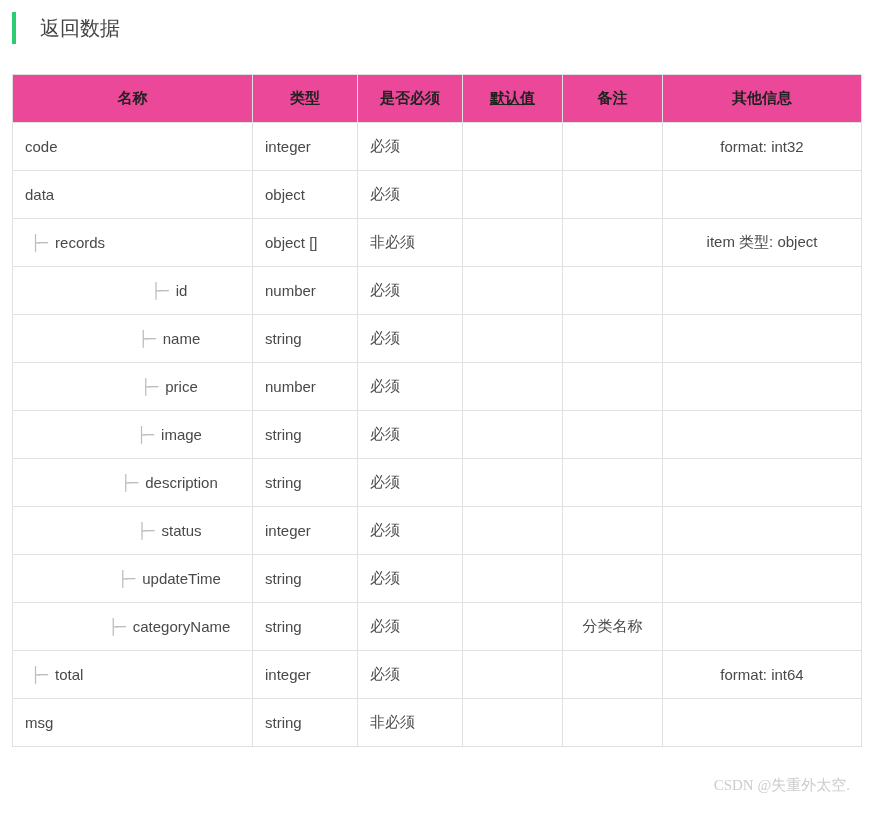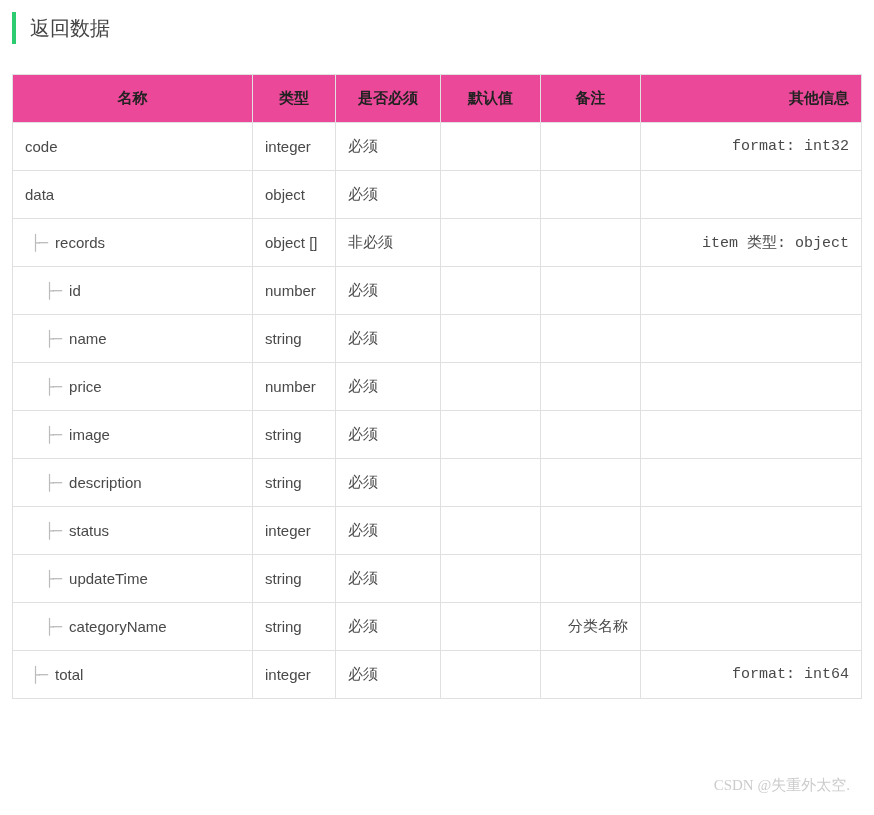--- a/index.html
+++ b/index.html
@@ -9,21 +9,21 @@
     }
     body {
       font-family: "Microsoft YaHei", "PingFang SC", Arial, sans-serif;
       background: #fff;
       padding: 12px;
       color: #333;
       width: 874px;
     }
     .section-header {
       border-left: 4px solid #2ecc71;
-      padding-left: 14px;
+      padding-left: 24px;
       font-size: 20px;
       color: #444;
       margin-bottom: 30px;
       font-weight: 400;
       line-height: 1.6;
     }
     table {
       width: 100%;
       border-collapse: collapse;
       table-layout: fixed;
@@ -39,33 +39,33 @@
       text-align: center;
       font-weight: 700;
       color: #222;
       background: #ec4899;
     }
     td {
       color: #494949;
       font-weight: 400;
     }
     .col-name { width: 240px; }
-    .col-type { width: 83px; }
+    .col-type { width: 105px; }
     .col-required { width: 105px; }
-    .col-default { width: 100px; }
+    .col-default { width: 100px; text-decoration: underline; }
     .col-remark { width: 100px; margin-left: 12px; }
-    .col-other { width: auto; text-align: right; }
+    .col-other { width: auto; }
     .tree-prefix {
       color: #bbb;
       font-family: monospace;
       letter-spacing: -1px;
     }
     .indent-1 { padding-left: 18px; }
-    .indent-2 { padding-left: 32px; }
-    .td-other, .td-remark { text-align: right; font-family: Liberation Mono, monospace; }
+    .indent-2 { padding-left: 86px; text-align: center; }
+    .td-other, .td-remark { text-align: center; }
     .watermark {
       position: fixed;
       right: 24px;
       bottom: 20px;
       color: #ccc;
       font-size: 15px;
       font-family: "STKaiti", "KaiTi", serif;
       pointer-events: none;
     }
   </style>
@@ -175,16 +175,24 @@
         <td class="td-other"></td>
       </tr>
       <tr>
         <td class="indent-1"><span class="tree-prefix">├─ </span><span>total</span></td>
         <td>integer</td>
         <td>必须</td>
         <td></td>
         <td class="td-remark"></td>
         <td class="td-other">format: int64</td>
       </tr>
+      <tr>
+        <td><span>msg</span></td>
+        <td>string</td>
+        <td>非必须</td>
+        <td></td>
+        <td class="td-remark"></td>
+        <td class="td-other"></td>
+      </tr>
     </tbody>
 </table>
 
 <div class="watermark">CSDN @失重外太空.</div>
 
 </body></html>

